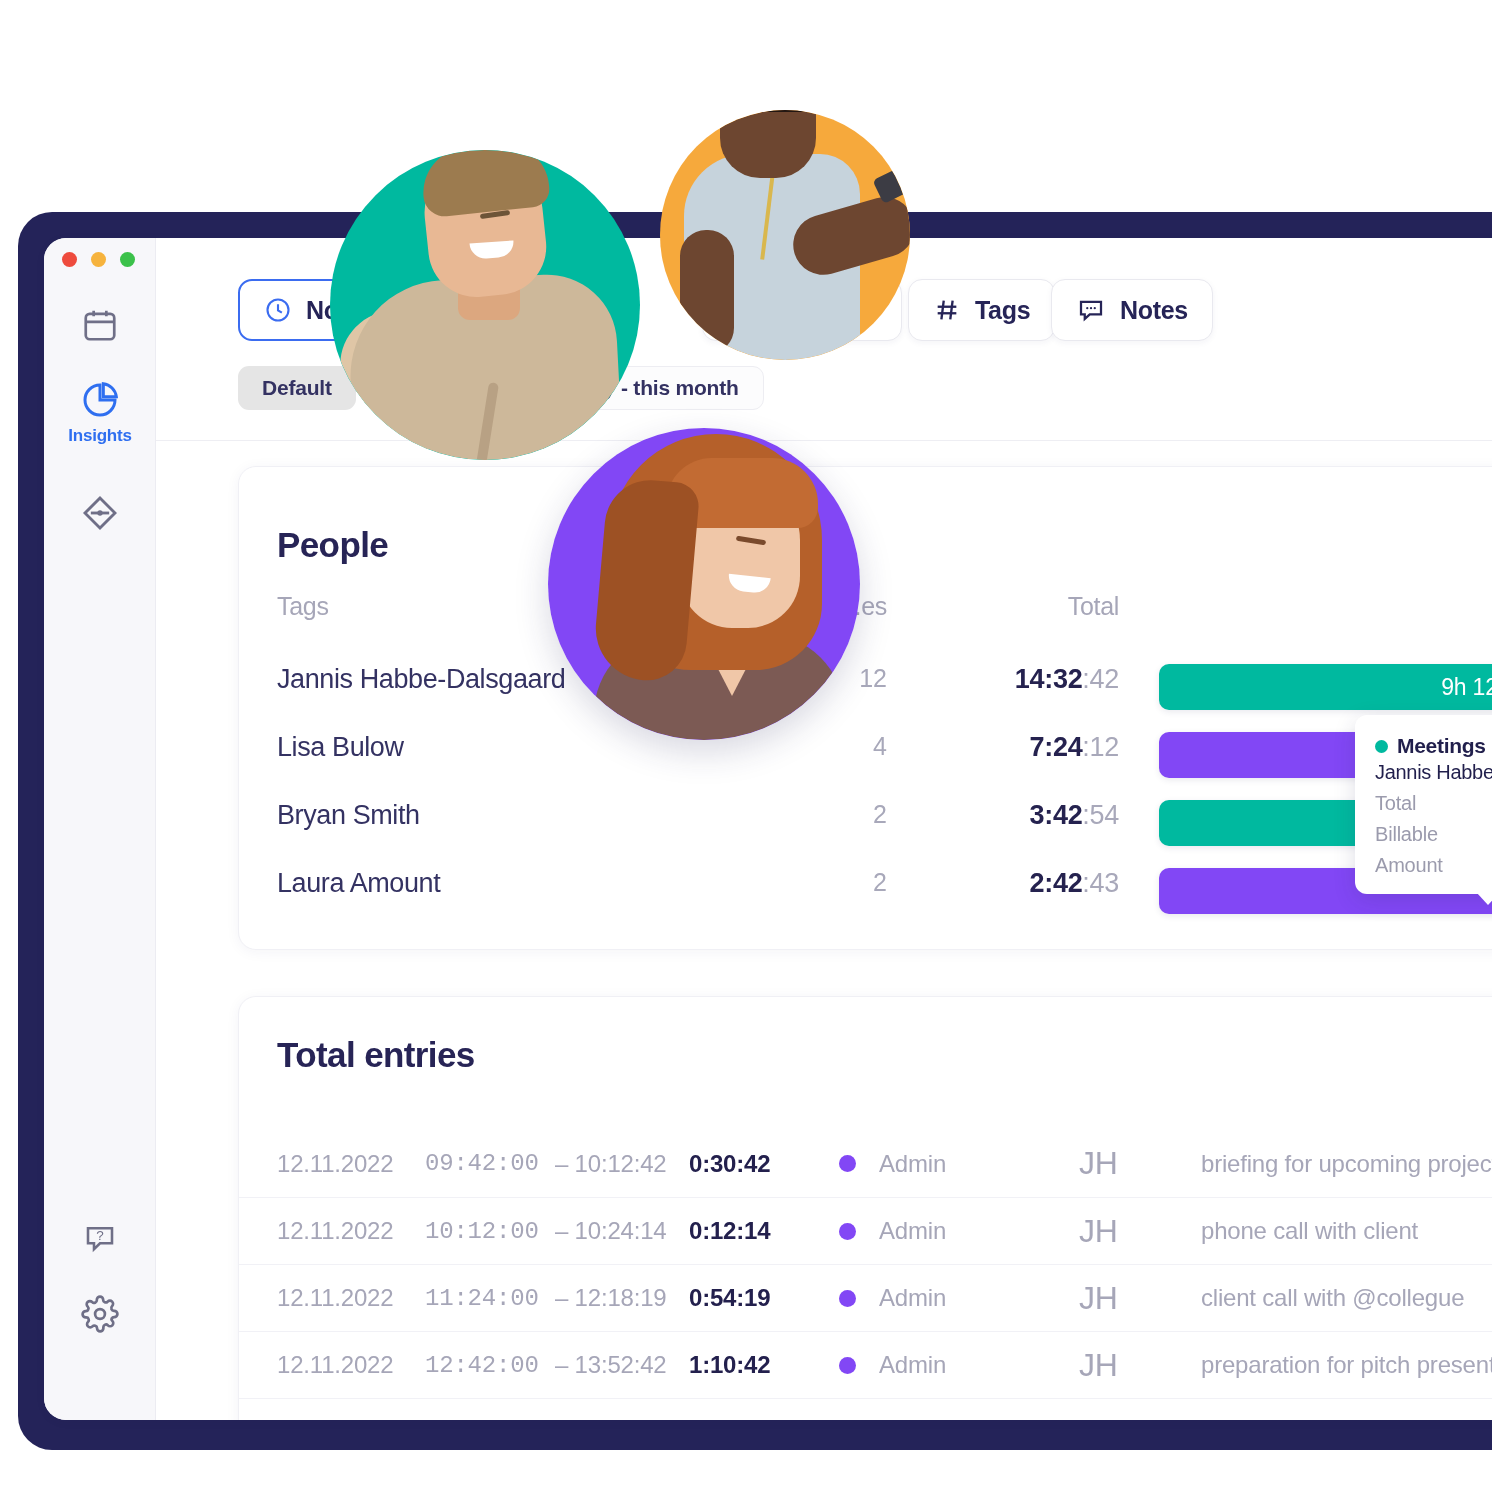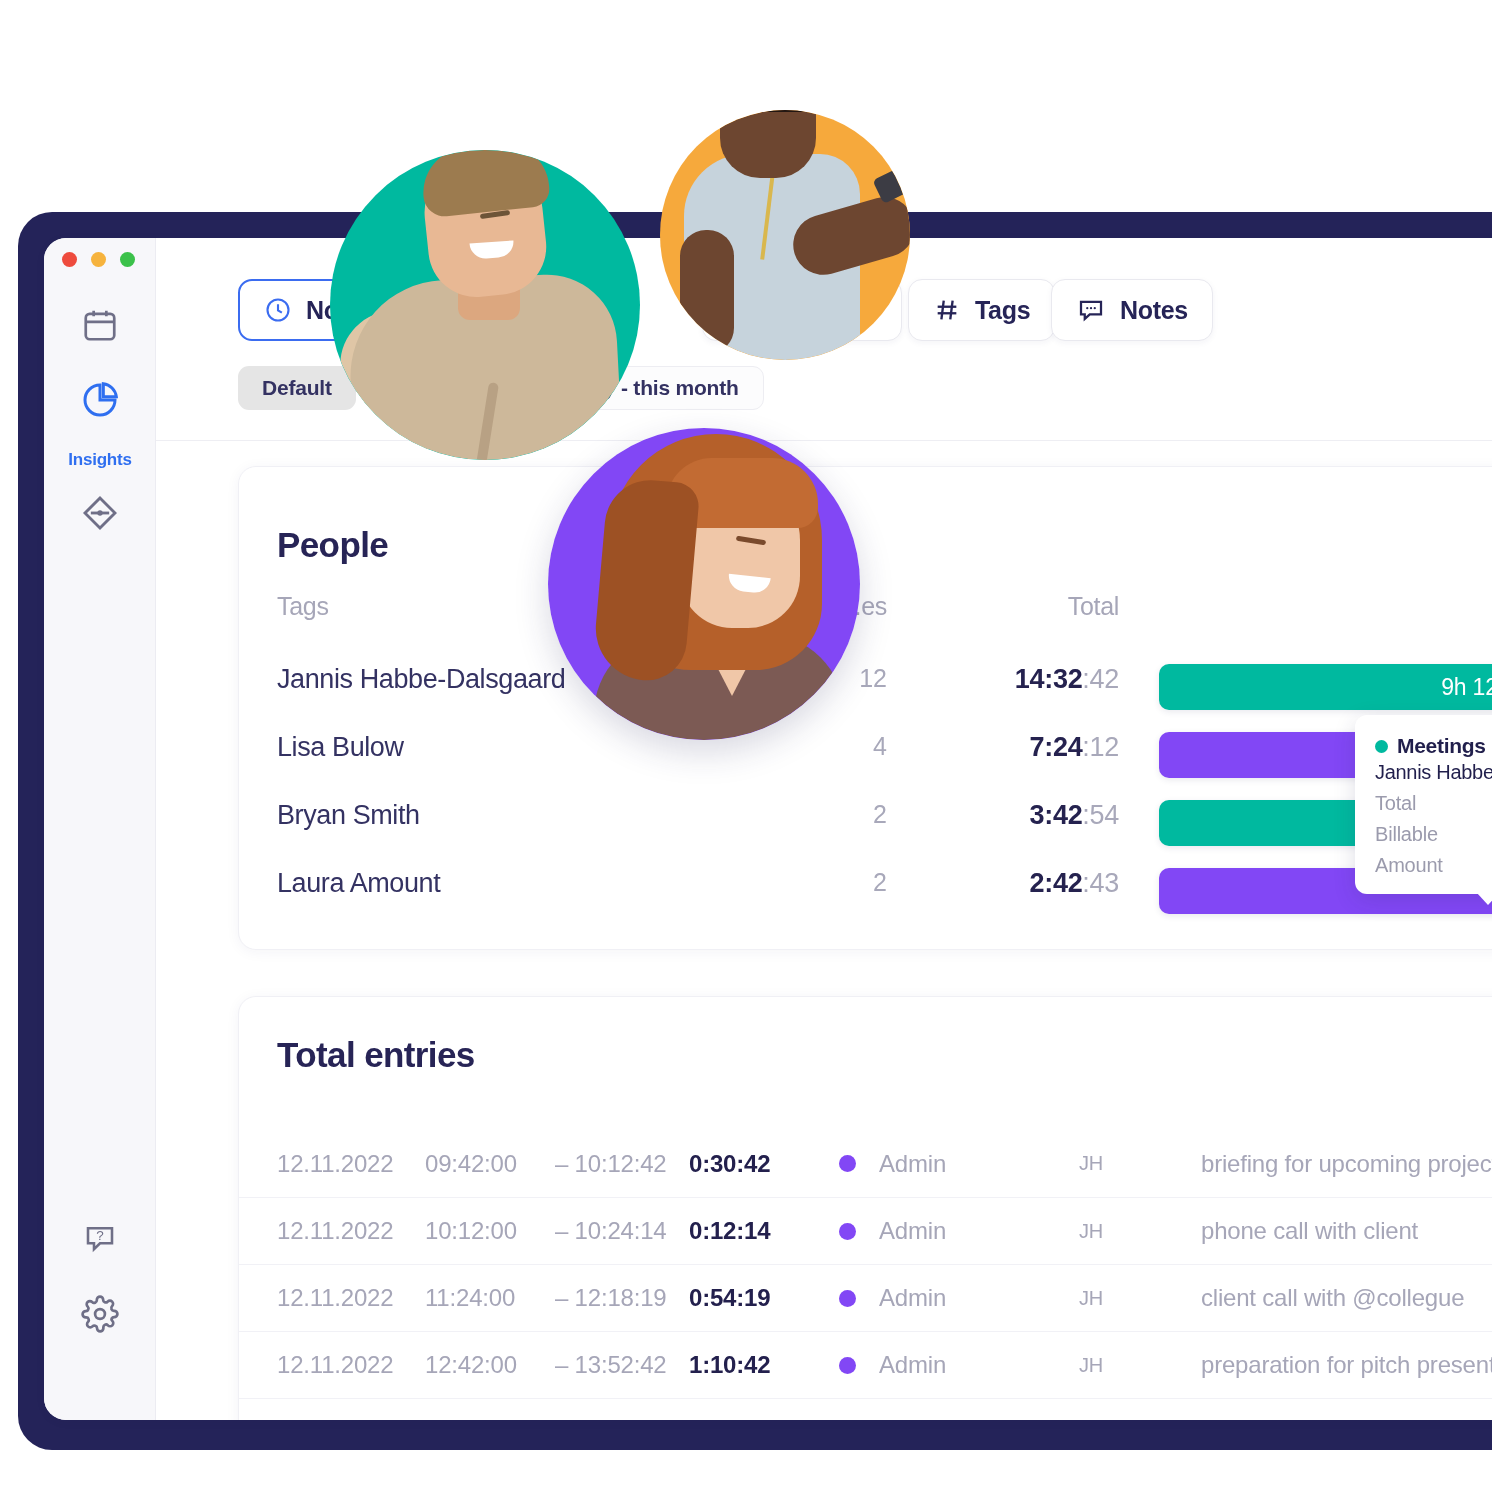--- a/index.html
+++ b/index.html
@@ -70,21 +70,20 @@
     flex-direction: column;
     align-items: center;
     gap: 6px;
   }
   .nav-item svg { display: block; }
   .nav-label {
     font-size: 17px;
     font-weight: bold;
     color: #2f6ff0;
     letter-spacing: -0.2px;
-    margin-top: 24px;
   }
   .nav-calendar { top: 68px; }
   .nav-insights { top: 142px; }
   .nav-diamond  { top: 255px; }
   .nav-help     { top: 982px; }
   .nav-gear     { top: 1057px; }
   .nav-pro      { top: 1190px; }
 
   .pro-badge {
     border: 1.6px solid #b9c8fb;
@@ -280,26 +279,26 @@
   .e-row {
     position: absolute;
     left: 0; width: 1420px;
     height: 67px;
     border-top: 1px solid #f1f1f6;
     display: flex;
     align-items: center;
   }
   .e-row.first { border-top: none; }
   .e-date  { position: absolute; left: 38px;  font-size: 24px; color: #a6a6b8; letter-spacing: -0.2px; }
-  .e-start { position: absolute; left: 186px; font-size: 24px; color: #a6a6b8; letter-spacing: -0.2px; }
+  .e-start { position: absolute; left: 186px; font-size: 24px; color: #a6a6b8; letter-spacing: -0.2px; font-family: Liberation Mono, monospace; }
   .e-end   { position: absolute; left: 316px; font-size: 24px; color: #a6a6b8; letter-spacing: -0.2px; }
   .e-dur   { position: absolute; left: 450px; font-size: 24px; color: #23204d; font-weight: bold; letter-spacing: -0.2px; }
   .e-dot   { position: absolute; left: 600px; width: 17px; height: 17px; border-radius: 50%; background: #8247f5; }
   .e-proj  { position: absolute; left: 640px; font-size: 24px; color: #a6a6b8; letter-spacing: -0.2px; }
-  .e-user  { position: absolute; left: 840px; font-size: 20px; color: #a6a6b8; letter-spacing: -0.2px; }
+  .e-user  { position: absolute; left: 840px; font-size: 32px; color: #a6a6b8; letter-spacing: -0.2px; }
   .e-desc  { position: absolute; left: 962px; font-size: 24px; color: #a6a6b8; letter-spacing: -0.2px; white-space: nowrap; }
 
   
   .avatar {
     position: absolute;
     border-radius: 50%;
     overflow: hidden;
     z-index: 60;
   }
   .av1 { left: 330px; top: 150px; width: 310px; height: 310px; }

